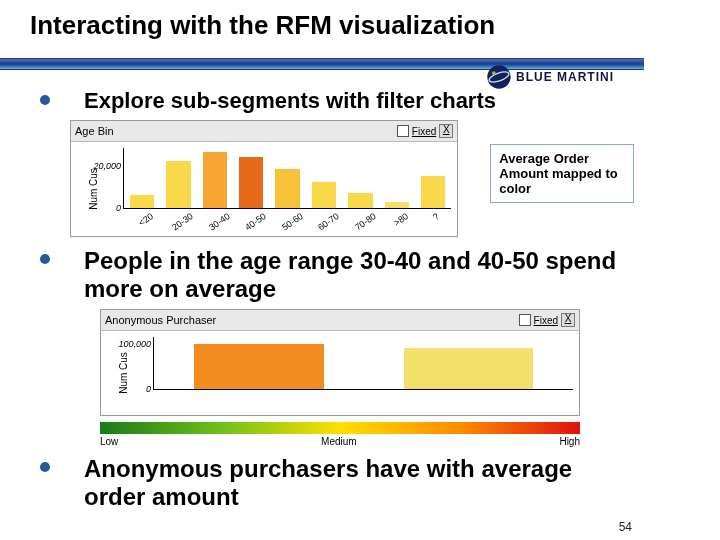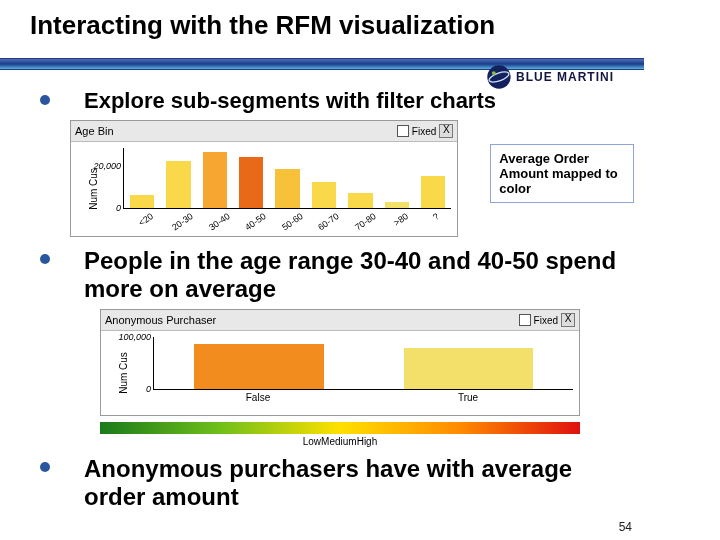--- a/index.html
+++ b/index.html
@@ -10,21 +10,21 @@
   .content{padding:12px 10px 0 40px;}
   .bullet{display:flex;align-items:flex-start;margin:6px 0 6px 0;gap:24px;}
   .bdot{width:10px;height:10px;border-radius:50%;background:#2a56a0;margin:7px 10px 0 0;flex:0 0 auto;}
   .btxt{font-size:22px;font-weight:bold;color:#000;}
   .btxt.small{font-size:24px;}
   .logo{position:absolute;top:64px;right:30px;height:26px;display:flex;align-items:center;}
   .logo svg{height:26px;}
   .logotxt{color:#131640;font-weight:bold;font-size:12px;letter-spacing:1px;margin-left:4px;}
   .panel{background:#fff;border:1px solid #999;position:relative;}
   .panelhead{background:#e8e8e8;height:18px;font-size:11px;padding:1px 4px;display:flex;align-items:center;justify-content:space-between;border-bottom:1px solid #bbb;}
-  .hcontrols{display:flex;align-items:center;gap:3px;font-size:10px;}
+  .hcontrols{display:flex;align-items:center;gap:3px;font-size:10px;text-decoration:underline;}
   .xbtn{border:1px solid #777;background:#ddd;width:12px;height:12px;line-height:10px;text-align:center;font-size:10px;}
   .chartrow{display:flex;align-items:flex-start;}
   .chartarea{position:relative;}
   .ylabel{position:absolute;left:2px;top:50%;transform:translateY(-50%) rotate(-90deg);transform-origin:center;font-size:10px;white-space:nowrap;}
   .axis{border-left:1px solid #000;border-bottom:1px solid #000;position:relative;}
   .bars{position:absolute;left:0;bottom:0;display:flex;align-items:flex-end;width:100%;}
   .bar{flex:1;margin:0 6px;}
   .xticks{display:flex;font-size:9px;text-align:center;}
   .xtick{flex:1;}
   .ytick{position:absolute;font-size:9px;right:100%;padding-right:3px;transform:translateY(50%);font-style:italic;}
@@ -116,37 +116,33 @@
           <span>Anonymous Purchaser</span>
           <span class="hcontrols">
             <span class="chk"></span>
             <span>Fixed</span>
             <span class="xbtn">X</span>
           </span>
         </div>
         <div class="chartarea" style="height:76px;padding:6px 6px 2px 46px;">
           <span class="ylabel">Num Cus</span>
           <div class="axis" style="height:52px;margin-left:6px;">
-            <span class="ytick" style="bottom:52px;">100,000</span>
+            <span class="ytick" style="bottom:45px;">100,000</span>
             <span class="ytick" style="bottom:0;">0</span>
             <div class="bars" id="bars2">
                 <div class="bar" style="height: 44.5714px; background: rgb(242, 140, 30); margin: 0px 40px;"></div>
                 <div class="bar" style="height: 40.8571px; background: rgb(242, 224, 106); margin: 0px 40px;"></div>
               </div>
           </div>
-          <div class="xticks" style="margin:2px 0 0 6px;font-size:10px;">
-            <span class="xtick">False</span>
-            <span class="xtick">True</span>
-          </div>
         </div>
       </div>
 
       <div style="margin-top:6px;">
         <div class="gradientbar"></div>
-        <div style="display:flex;justify-content:center;font-size:10px;margin-top:2px;">
+        <div style="display:flex;justify-content:space-between;font-size:10px;margin-top:2px;">
           <span>Low</span>
           <span>Medium</span>
           <span>High</span>
         </div>
       </div>
     </div>
 
     <div class="bullet">
       <span class="bdot"></span>
       <span class="btxt small">Anonymous purchasers have with average order amount</span>

